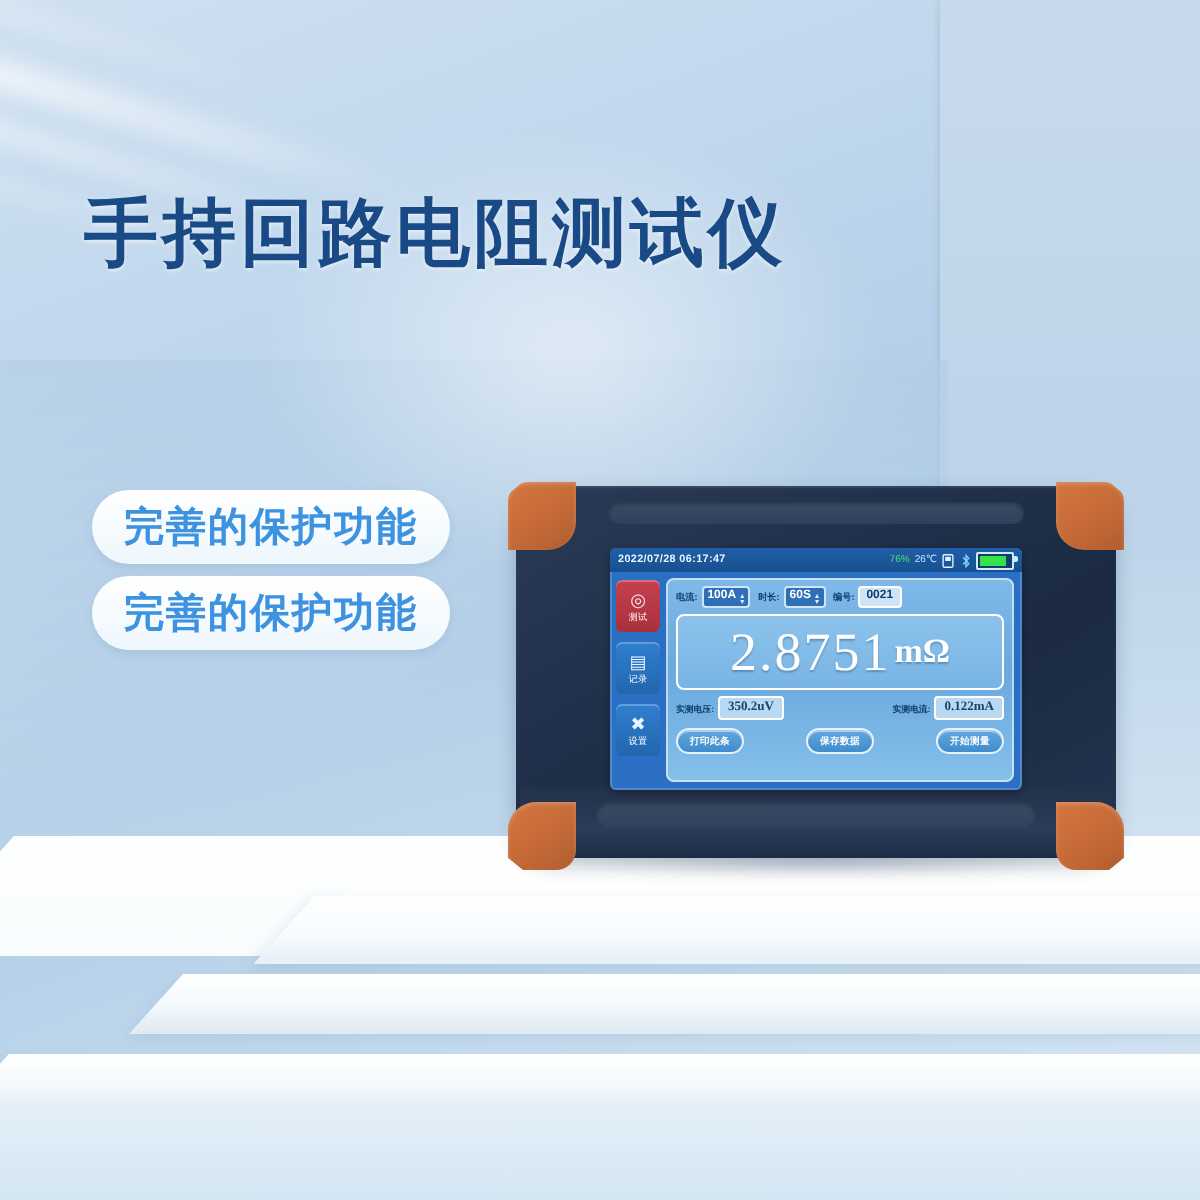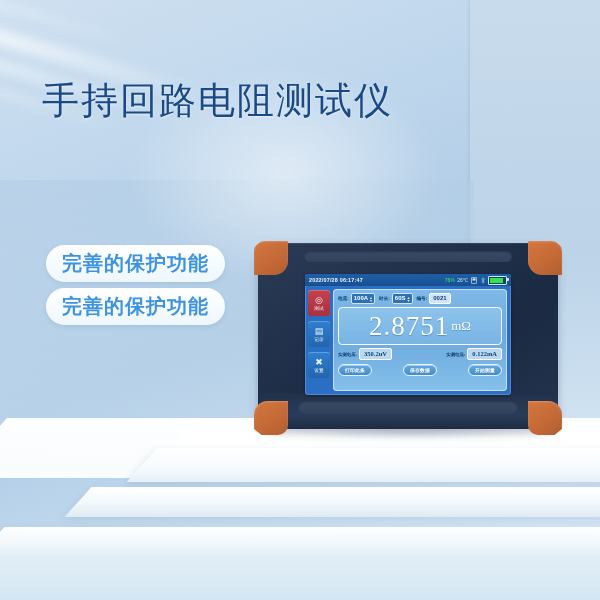--- a/index.html
+++ b/index.html
@@ -65,22 +65,22 @@
     transform:none;
   }
   .deck-big{
     position:absolute;left:-20px;top:418px;width:660px;height:60px;
     background:linear-gradient(180deg,#ffffff 0%,#fafdfe 100%);
     transform:skewX(-42deg);opacity:.98;
   }
 
   
   .headline{
-    position:absolute;left:42px;top:76px;
-    font-size:37px;font-weight:400;letter-spacing:2px;color:#1a4a86;
+    position:absolute;left:42px;top:92px;
+    font-size:37px;font-weight:700;letter-spacing:2px;color:#1a4a86;
     text-shadow:0 1px 2px rgba(255,255,255,.55);
     white-space:nowrap;
   }
   .pill{
     position:absolute;left:46px;
     background:linear-gradient(180deg,#ffffff 0%,#eef7fd 100%);
     border-radius:20px;
     padding:5px 16px;
     font-size:20px;font-weight:700;letter-spacing:1px;
     color:#3e93e0;
@@ -192,22 +192,22 @@
     padding:0 3px;height:9px;line-height:9px;white-space:nowrap;
   }
 
   .bigread{
     background:linear-gradient(180deg,#8cc3ec 0%,#79b4e4 100%);
     border:1px solid #ffffff;border-radius:4px;
     height:36px;display:flex;align-items:center;justify-content:center;gap:2px;
   }
   .bigval{font-size:27px;font-weight:400;color:#ffffff;letter-spacing:1px;line-height:27px;
     text-shadow:0 1px 1px rgba(20,60,100,.35);font-family:"Liberation Serif","DejaVu Serif",serif;}
-  .bigunit{font-size:13px;color:#ffffff;font-family:"Liberation Serif","DejaVu Serif",serif;
-    text-shadow:0 1px 1px rgba(20,60,100,.35);}
+  .bigunit{font-size:17px;color:#ffffff;font-family:"Liberation Serif","DejaVu Serif",serif;
+    text-shadow:0 1px 1px rgba(20,60,100,.35);font-weight:bold;}
 
   .measrow{display:flex;align-items:center;gap:4px;justify-content:space-between;}
   .mgroup{display:flex;align-items:center;gap:2px;}
   .mlabel{font-size:4.4px;color:#0f3f74;white-space:nowrap;font-weight:700;}
   .mfield{
     background:#b9d9f2;border:1px solid #ffffff;border-radius:2px;
     color:#10456f;font-size:6.5px;font-weight:700;
     padding:0 4px;height:10px;line-height:10px;white-space:nowrap;
     font-family:"Liberation Serif","DejaVu Serif",serif;
   }

